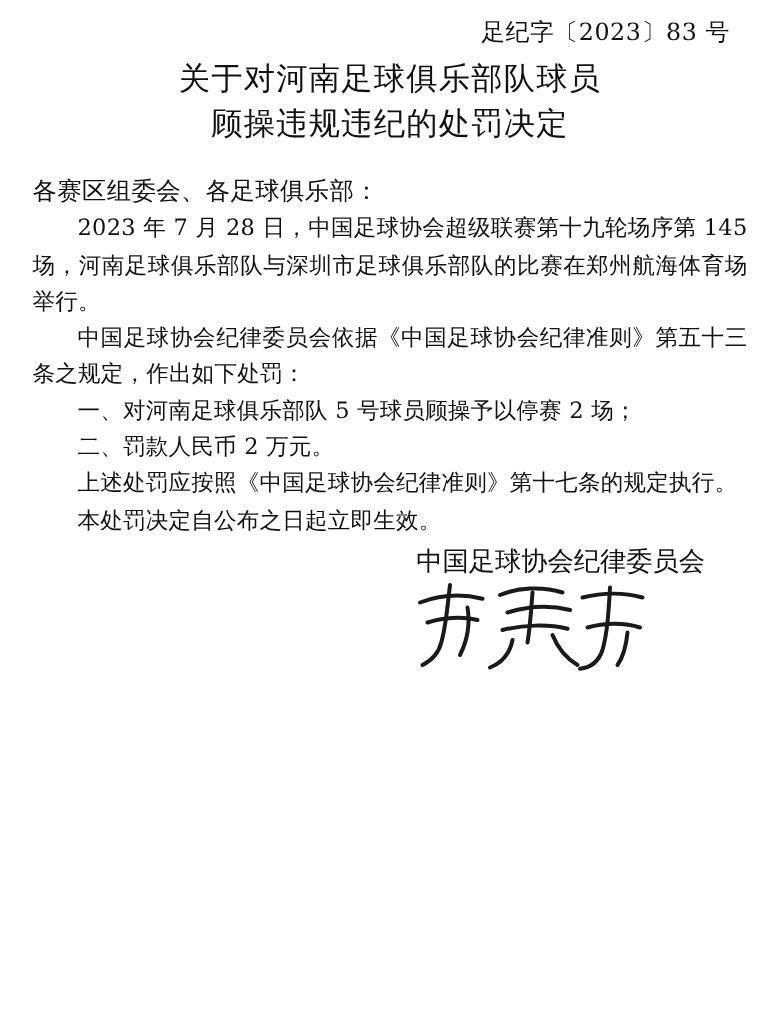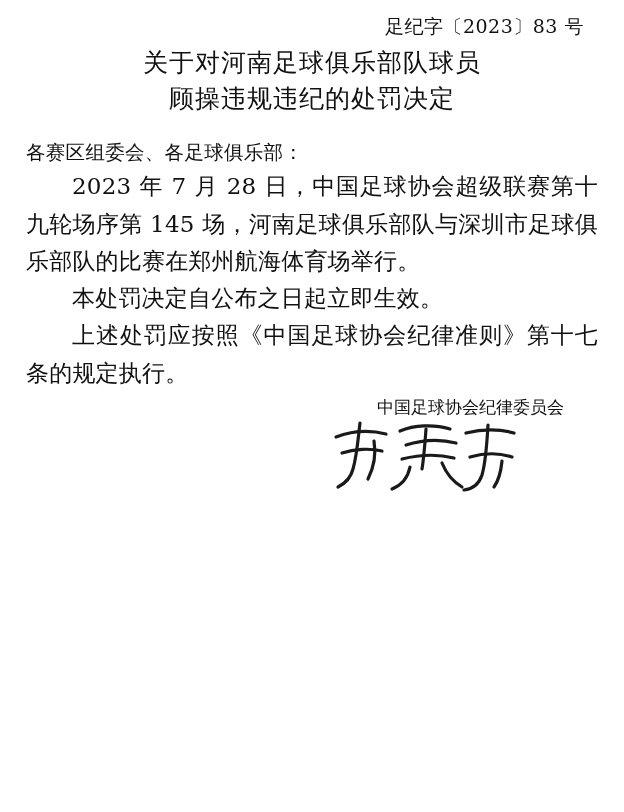--- a/index.html
+++ b/index.html
@@ -43,31 +43,31 @@
     display: block;
     white-space: nowrap;
   }
   .salutation {
     font-size: 19.5px;
     line-height: 1.6;
     letter-spacing: 0.3px;
     margin-top: 0;
   }
   .para {
-    font-size: 23px;
+    font-size: 18px;
     line-height: 1.62;
     letter-spacing: 0.2px;
     text-align: justify;
     text-justify: inter-ideograph;
     text-indent: 2em;
     margin: 0;
   }
   .signature-block {
     margin-top: 2px;
-    font-size: 17px;
+    font-size: 21px;
     line-height: 1.6;
     text-align: right;
     padding-right: 34px;
   }
   .sig-line {
     display: block;
     white-space: nowrap;
   }
   .sig-org {
     padding-right: 0px;
@@ -95,22 +95,25 @@
   <div class="doc-number">足纪字〔2023〕83 号</div>
 
   <div class="title">
     <span class="title-line">关于对河南足球俱乐部队球员</span>
     <span class="title-line">顾操违规违纪的处罚决定</span>
   </div>
 
   <div class="salutation">各赛区组委会、各足球俱乐部：</div>
 
   <p class="para">2023 年 7 月 28 日，中国足球协会超级联赛第十九轮场序第 145 场，河南足球俱乐部队与深圳市足球俱乐部队的比赛在郑州航海体育场举行。</p>
+  <p class="para">中国足球协会纪律委员会依据《中国足球协会纪律准则》第五十三条之规定，作出如下处罚：</p>
+  <p class="para">一、对河南足球俱乐部队 5 号球员顾操予以停赛 2 场；</p>
+  <p class="para">二、罚款人民币 2 万元。</p>
+  <p class="para">上述处罚应按照《中国足球协会纪律准则》第十七条的规定执行。</p>
   <p class="para">本处罚决定自公布之日起立即生效。</p>
-  <p class="para">上述处罚应按照《中国足球协会纪律准则》第十七条的规定执行。</p>
 
   <div class="signature-block">
     <span class="sig-line sig-org">中国足球协会纪律委员会</span>
   </div>
 
   <div class="stamp-area">
     <svg class="stamp-svg" width="190" height="76" viewBox="0 0 190 76">
       <g fill="none" stroke="#1a1a1a" stroke-width="3.2" stroke-linecap="round" stroke-linejoin="round">
         <path d="M6 20 C22 14, 40 13, 56 17"></path>
         <path d="M30 6 C28 22, 27 38, 23 52 C21 60, 16 66, 8 70"></path>

